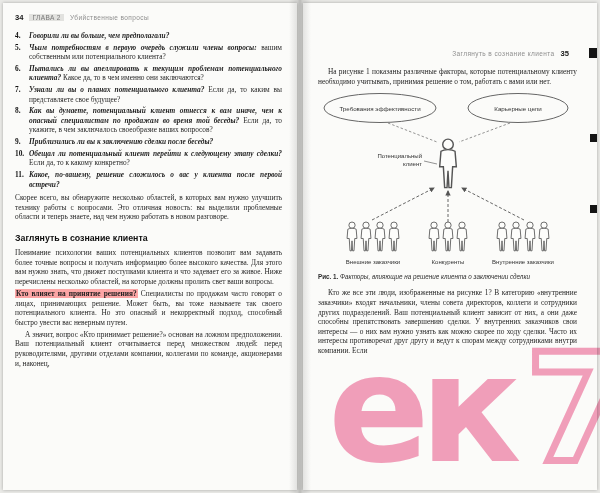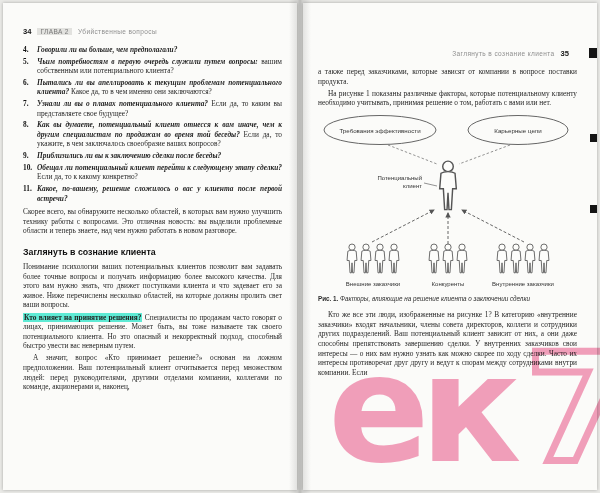--- a/index.html
+++ b/index.html
@@ -13,21 +13,21 @@
     position:absolute;top:3px;bottom:3px;width:294px;
     background:#fbfbf9;box-shadow:0 0 3px rgba(0,0,0,.28);
   }
   .page-left{left:3px;}
   .page-right{left:303px;}
   .gutter{
     position:absolute;top:0;bottom:0;left:289px;width:22px;z-index:5;pointer-events:none;
     background:linear-gradient(90deg,rgba(0,0,0,0) 0%,rgba(0,0,0,.10) 38%,rgba(0,0,0,.20) 50%,rgba(0,0,0,.10) 62%,rgba(0,0,0,0) 100%);
   }
   .content{position:absolute;inset:0;}
-  .page-left .content{padding:10px 15px 8px 20px;margin-top:14px;}
+  .page-left .content{padding:10px 15px 8px 12px;}
   .page-right .content{padding:10px 20px 8px 15px;margin-top:36px;}
 
   .pg-header{
     font-family:"Liberation Sans",sans-serif;font-size:6.5px;color:#8e8e8e;
     letter-spacing:.4px;display:flex;align-items:center;gap:6px;margin-bottom:9px;
   }
   .pg-header.right-h{justify-content:flex-end;padding-right:8px;}
   .pg-num{color:#161616;font-weight:bold;font-size:7.6px;letter-spacing:0;}
   .chip{background:#e2e2df;padding:0 3px;color:#777;}
 
@@ -37,21 +37,21 @@
   .q-list{margin:0 0 4px;}
   .q-row{display:flex;margin-bottom:2px;}
   .q-num{flex:0 0 14px;font-weight:bold;font-size:7.35px;line-height:1.31;color:#111;}
   .q-body{flex:1;font-size:7.35px;line-height:1.31;text-align:justify;color:#1f1f1f;}
   .q-body .q{font-weight:bold;font-style:italic;}
 
   .section-heading{
     font-family:"Liberation Sans",sans-serif;font-weight:bold;font-size:8.8px;
     color:#0f0f0f;margin:11px 0 5px;
   }
-  .runin{font-weight:bold;background:#5eead4;padding:0 1px;}
+  .runin{font-weight:bold;background:#fca5a5;padding:0 1px;}
 
   .figure{margin:6px 0 3px;text-align:center;}
   .figure svg{display:block;margin:0 auto;}
   .figure text{font-family:"Liberation Sans",sans-serif;fill:#333;}
   .fig-caption{
     font-family:"Liberation Sans",sans-serif;font-size:6.3px;color:#2d2d2d;
     margin:3px 0 7px;text-align:left;line-height:1.3;
   }
   .cap-label{font-weight:bold;}
   .cap-text{font-style:italic;}
@@ -81,33 +81,33 @@
       <span>Убийственные вопросы</span>
     </div>
 
     <div class="q-list">
       <div class="q-row">
         <div class="q-num">4.</div>
         <div class="q-body"><span class="q">Говорили ли вы больше, чем предполагали?</span> <span class="f"></span></div>
       </div>
       <div class="q-row">
         <div class="q-num">5.</div>
-        <div class="q-body"><span class="q">Чьим потребностям в первую очередь служили путем вопросы:</span> <span class="f">вашим собственным или потенциального клиента?</span></div>
+        <div class="q-body"><span class="q">Чьим потребностям в первую очередь служили члены вопросы:</span> <span class="f">вашим собственным или потенциального клиента?</span></div>
       </div>
       <div class="q-row">
         <div class="q-num">6.</div>
         <div class="q-body"><span class="q">Пытались ли вы апеллировать к текущим проблемам потенциального клиента?</span> <span class="f">Какое да, то в чем именно они заключаются?</span></div>
       </div>
       <div class="q-row">
         <div class="q-num">7.</div>
         <div class="q-body"><span class="q">Узнали ли вы о планах потенциального клиента?</span> <span class="f">Если да, то каким вы представляете свое будущее?</span></div>
       </div>
       <div class="q-row">
         <div class="q-num">8.</div>
-        <div class="q-body"><span class="q">Как вы думаете, потенциальный клиент отнесся к вам иначе, чем к другим специалистам по продажам во время той беседы?</span> <span class="f">Если да, то укажите, в чем заключалось своеобразие ваших вопросов?</span></div>
+        <div class="q-body"><span class="q">Как вы думаете, потенциальный клиент отнесся к вам иначе, чем к опасный специалистам по продажам во время той беседы?</span> <span class="f">Если да, то укажите, в чем заключалось своеобразие ваших вопросов?</span></div>
       </div>
       <div class="q-row">
         <div class="q-num">9.</div>
         <div class="q-body"><span class="q">Приблизились ли вы к заключению сделки после беседы?</span> <span class="f"></span></div>
       </div>
       <div class="q-row">
         <div class="q-num">10.</div>
         <div class="q-body"><span class="q">Обещал ли потенциальный клиент перейти к следующему этапу сделки?</span> <span class="f">Если да, то к какому конкретно?</span></div>
       </div>
       <div class="q-row">
@@ -129,21 +129,20 @@
   </div>
 </div>
 
 <div class="page page-right">
   <div class="content">
     <div class="pg-header right-h">
       <span>Заглянуть в сознание клиента</span>
       <span class="pg-num">35</span>
     </div>
 
-    <p class="para">а также перед заказчиками, которые зависят от компании в вопросе поставки продукта.</p>
     <p class="para indent">На рисунке 1 показаны различные факторы, которые потенциальному клиенту необходимо учитывать, принимая решение о том, работать с вами или нет.</p>
 
     <div class="figure">
       <svg width="252" height="178" viewBox="0 0 252 178">
         <defs>
           <g id="psn">
             <circle cx="0" cy="-13.5" r="3.3" fill="#fdfdfb" stroke="#555" stroke-width="0.9"></circle>
             <path d="M -4.4 -9.2 C -2.4 -10.6 2.4 -10.6 4.4 -9.2 L 5.2 0.5 L 2.9 0.5 L 2.1 13.5 L 0.6 13.5 L 0 3 L -0.6 13.5 L -2.1 13.5 L -2.9 0.5 L -5.2 0.5 Z" fill="#fdfdfb" stroke="#555" stroke-width="0.9"></path>
           </g>
           <marker id="arw" markerWidth="6" markerHeight="6" refX="5" refY="3" orient="auto">

